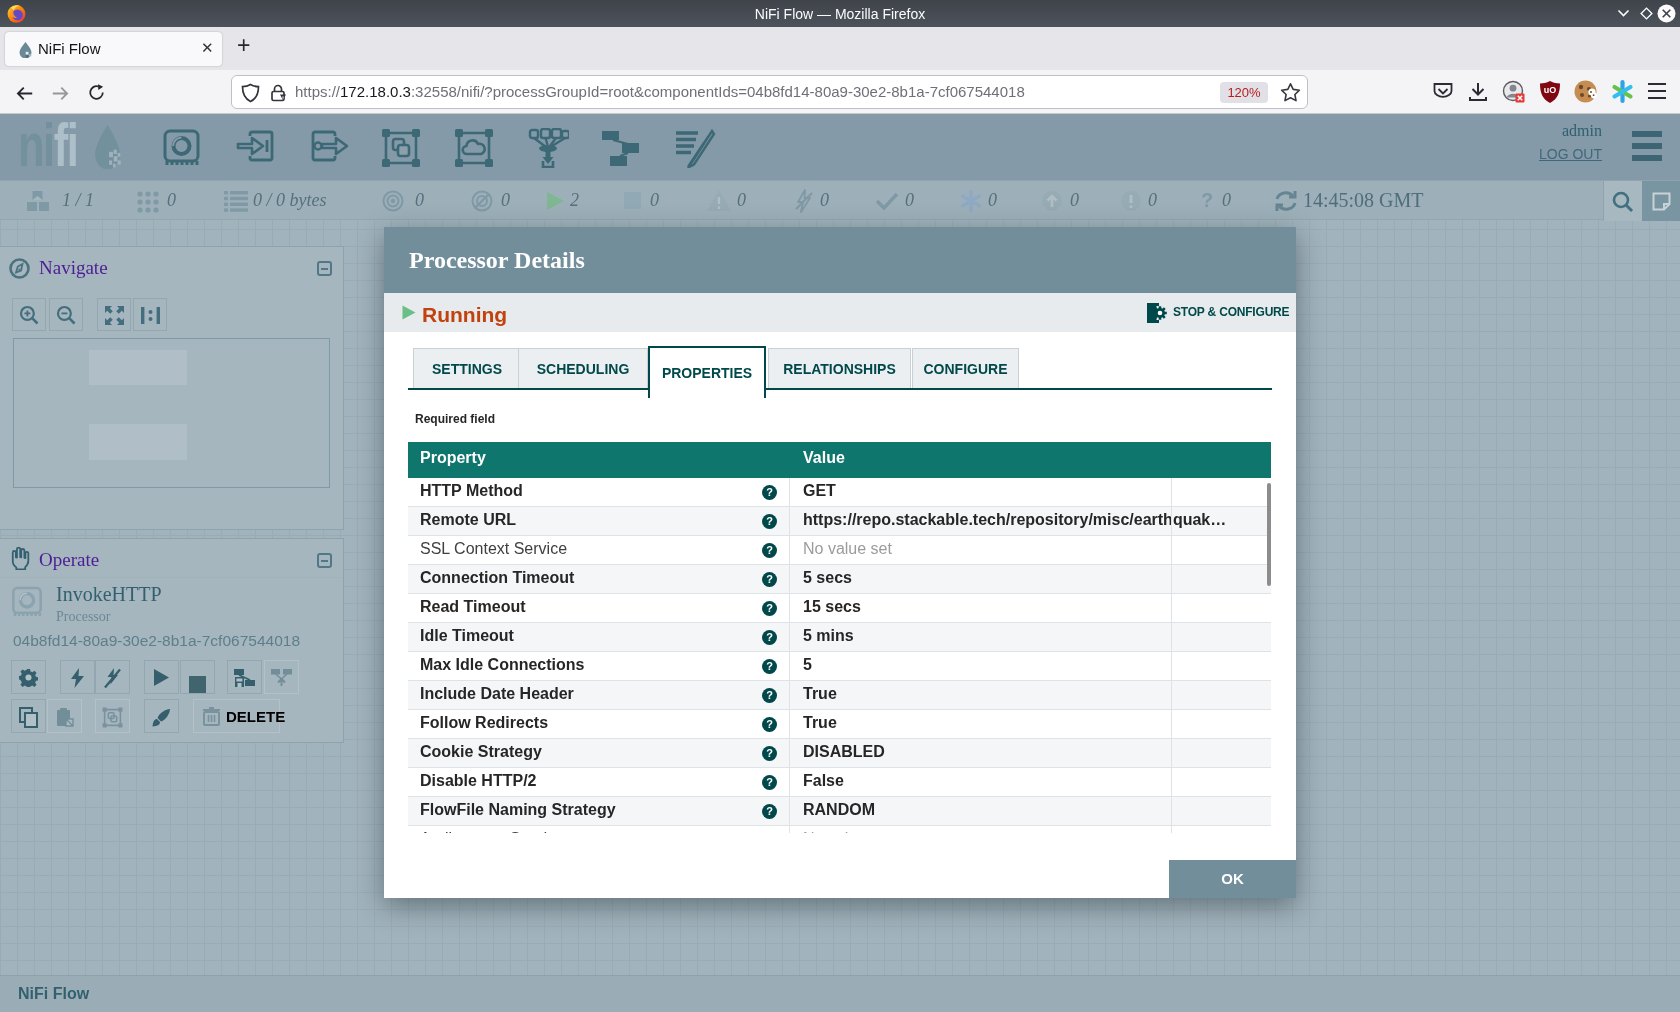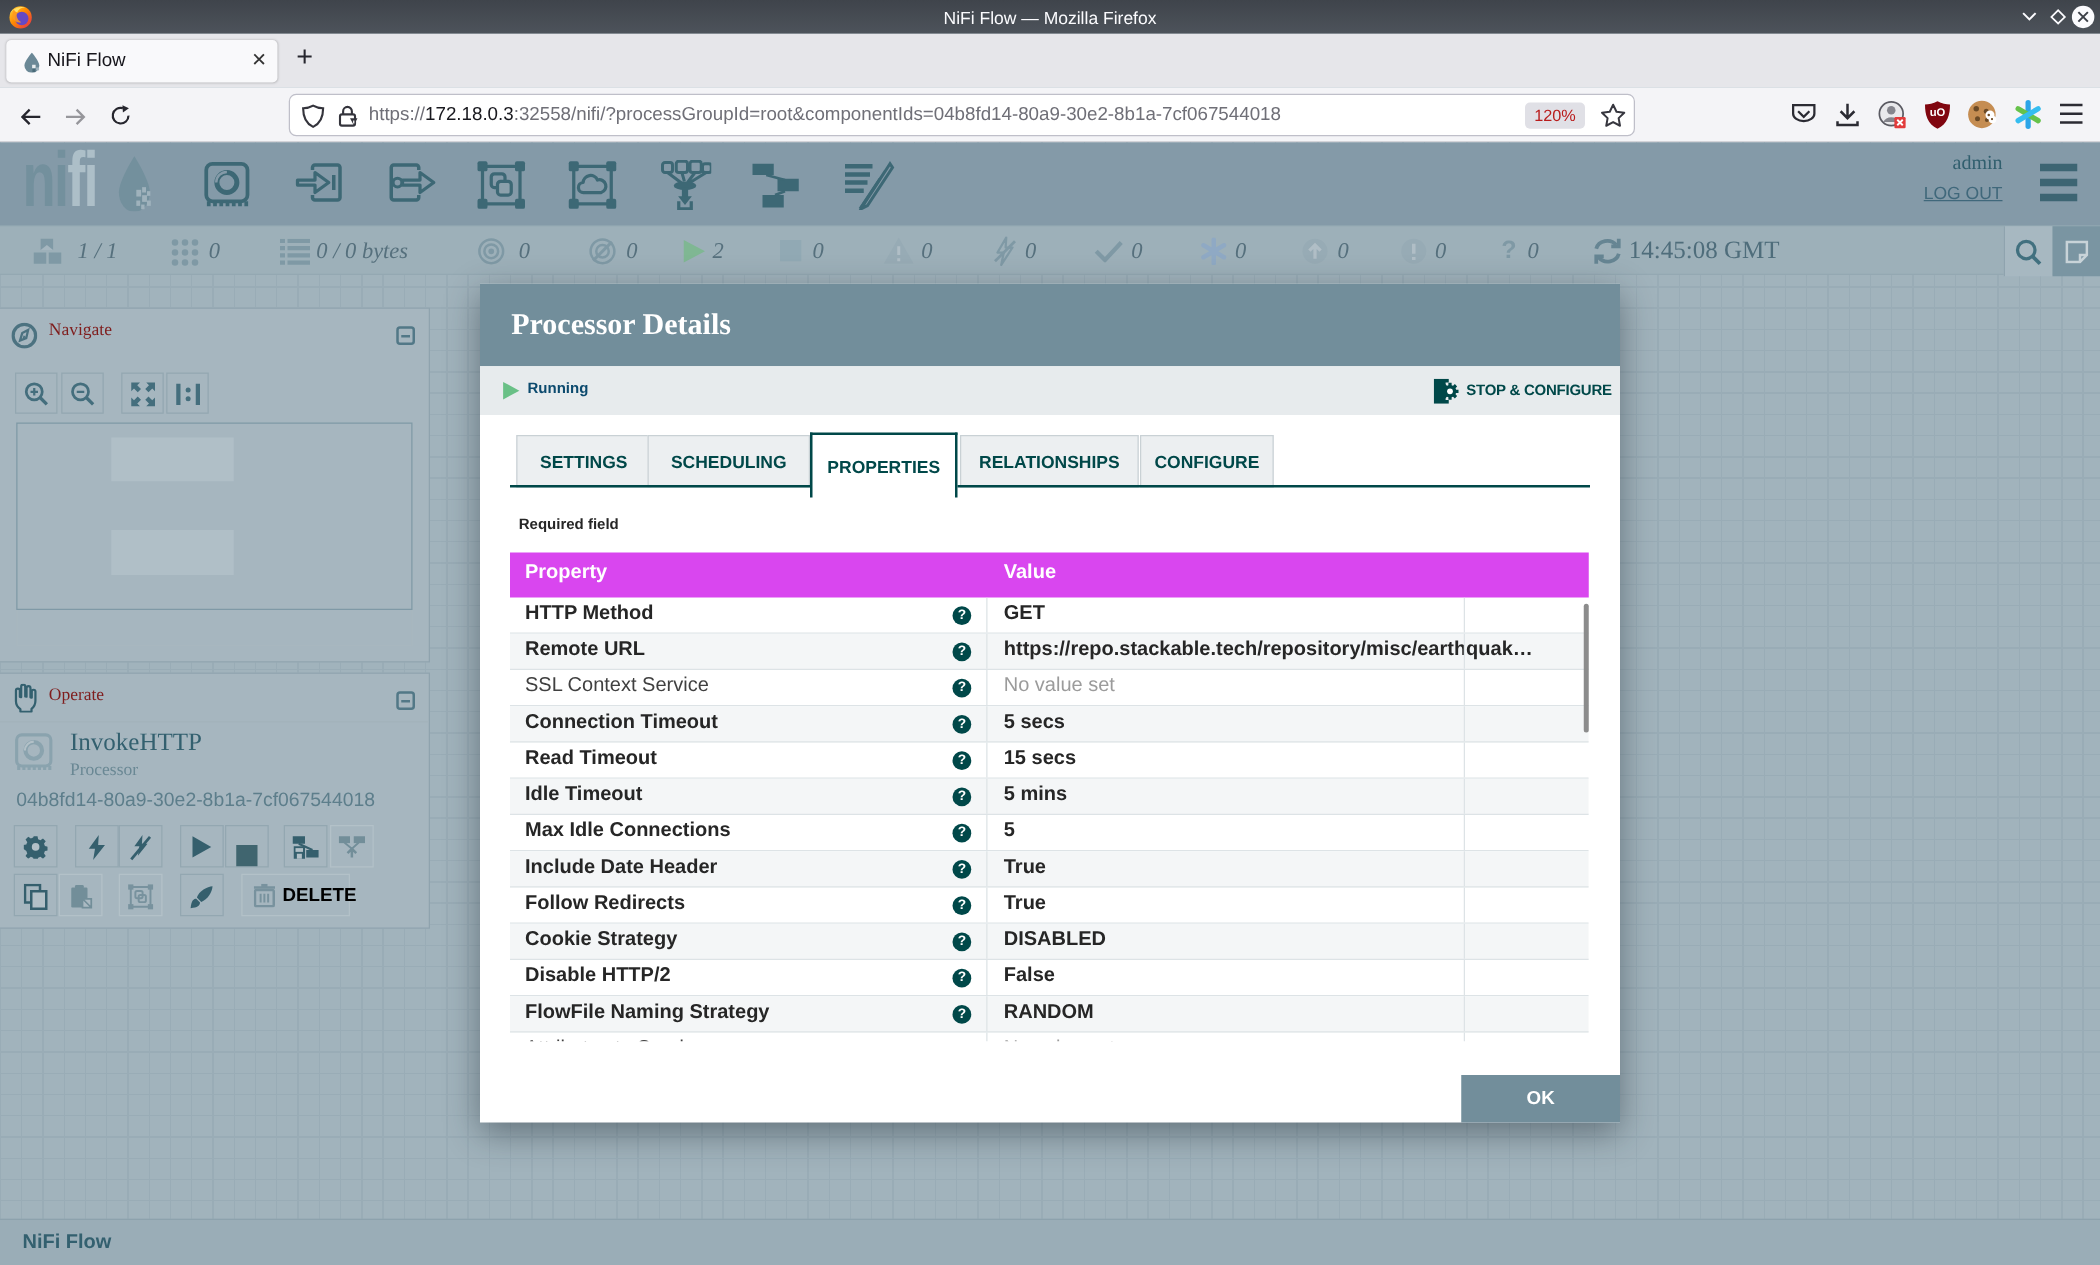--- a/index.html
+++ b/index.html
@@ -32,43 +32,43 @@
     background-color:#a1b3bc; }
   #statsbar { left:0; top:66px; width:1680px; height:40px; background:#9db0b9; border-top:1px solid #8ea4af; border-bottom:1px solid #94a8b2;}
   .statnum { color:#56707d; font-size:18px; font-family:"Liberation Serif",serif;font-style:italic; }
   #logo { left:20px; top:10px; }
   .hicon { top:14px; color:#3d6875; }
   #admin { right:78px; top:8px; color:#315f6e; font-size:16px; font-family:"Liberation Serif",serif; text-align:right;}
   #logout { right:78px; top:32px; color:#40687b; font-size:14px; text-decoration:underline; text-align:right;}
 
   
   .panel { background:#a6b6bf; border:1px solid #8fa3ae; }
-  .ptitle { color:#7f1d1d; font-size:14px; font-family:"Liberation Serif",serif; }
+  .ptitle { color:#4c1d95; font-size:19px; font-family:"Liberation Serif",serif; }
   .collapse { width:15px; height:15px; border:2px solid #527887; border-radius:3px; color:#527887; }
   .zbtn { width:34px; height:33px; border:1px solid #93a7b1; text-align:center; padding-top:6px; }
   .obtn { width:35px; height:34px; border:1px solid #93a7b1; text-align:center; padding-top:7px; }
   #breadcrumb { left:0; top:861px; width:1680px; height:37px; background:#9aadb7; border-top:1px solid #8da2ad; }
   #breadcrumb span { position:absolute; left:18px; top:9px; color:#33606f; font-weight:bold; font-size:16px; }
 
   
   #modal { left:384px; top:227px; width:912px; height:671px; background:#fff;
            box-shadow:0 8px 26px rgba(25,35,45,.45); }
   #mhead { left:0; top:0; width:912px; height:66px; background:#728e9b; }
   #mhead span { position:absolute; left:25px; top:20px; color:#fff; font-size:24px; font-weight:bold;
                 font-family:"Liberation Serif",serif; }
   #mstatus { left:0; top:66px; width:912px; height:39px; background:#e7ebed; }
-  #running { left:38px; top:10px; color:#0c4a6e; font-weight:bold; font-size:12px; }
+  #running { left:38px; top:10px; color:#c2410c; font-weight:bold; font-size:21px; }
   #stopcfg { left:789px; top:12px; color:#004849; font-weight:bold; font-size:12px; letter-spacing:-.2px; white-space:nowrap; }
   .tab { top:121px; height:42px; background:#eceff1; border:1px solid #c9d1d5; color:#004849;
          font-weight:bold; font-size:14px; text-align:center; line-height:40px; }
   #tabactive { top:119px; height:52px; background:#fff; border:2px solid #004849; border-bottom:none; z-index:3; line-height:50px;}
   #tabline { left:24px; top:161px; width:864px; height:2px; background:#004849; }
   #reqfield { left:31px; top:185px; color:#262626; font-weight:bold; font-size:12px; }
   #ptable { left:24px; top:215px; width:863px; }
-  #thead { height:36px; background:#d946ef; color:#fff; font-weight:bold; font-size:16px; }
+  #thead { height:36px; background:#0f766e; color:#fff; font-weight:bold; font-size:16px; }
   .row { height:29px; border-bottom:1px solid #dde3e6; position:relative; font-size:16px; }
   .row.alt { background:#f4f6f7; }
   .pname { position:absolute; left:12px; top:4px; color:#262626; font-weight:bold; }
   .pname.opt { font-weight:normal; color:#404040; }
   .help { position:absolute; left:354px; top:7px; width:15px; height:15px; background:#004849; color:#fff;
           border-radius:50%; font-size:11px; font-weight:bold; text-align:center; line-height:15px; }
   .pval { position:absolute; left:395px; top:4px; color:#262626; font-weight:bold; }
   .pval.unset { color:#9b9b9b; font-weight:normal; }
   .sep1 { position:absolute; left:381px; top:0; bottom:0; width:1px; background:#dde3e6; }
   .sep2 { position:absolute; left:763px; top:0; bottom:0; width:1px; background:#dde3e6; }

